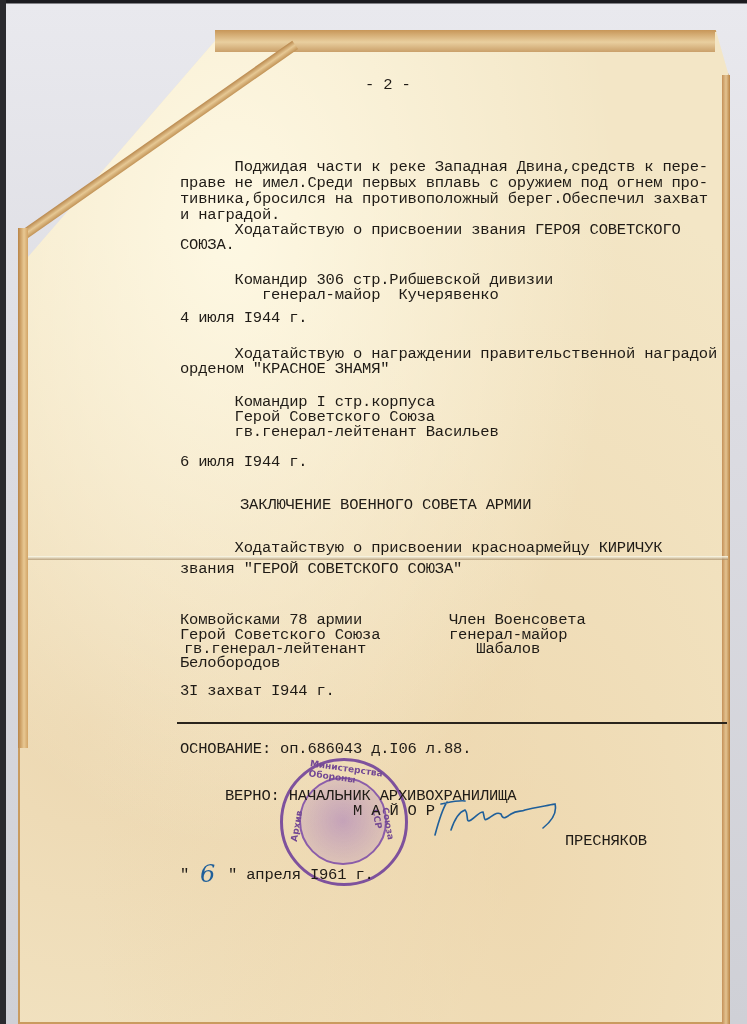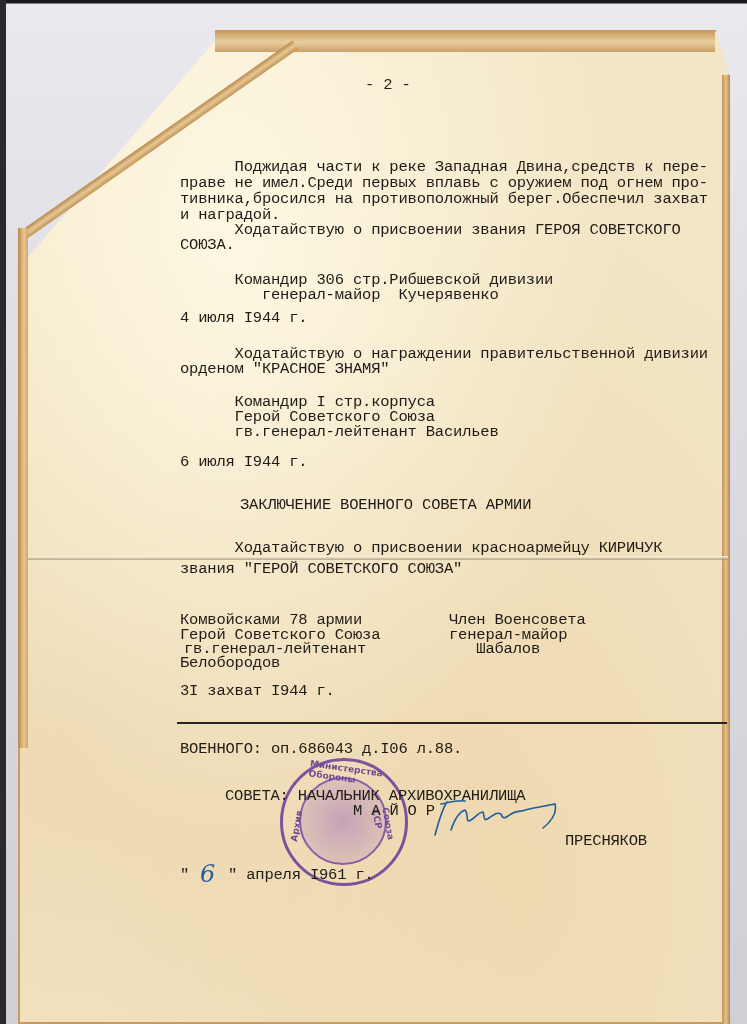--- a/index.html
+++ b/index.html
@@ -96,21 +96,21 @@
   <div class="txt" style="left:180px;top:238px">СОЮЗА.</div>
 </div>
 
 <div>
   <div class="txt" style="left:180px;top:273px">      Командир 306 стр.Рибшевской дивизии</div>
   <div class="txt" style="left:180px;top:288px">         генерал-майор  Кучерявенко</div>
 </div>
 <div class="txt" style="left:180px;top:311px">4 июля I944 г.</div>
 
 <div>
-  <div class="txt" style="left:180px;top:347px">      Ходатайствую о награждении правительственной дивизии</div>
+  <div class="txt" style="left:180px;top:347px">      Ходатайствую о награждении правительственной наградой</div>
   <div class="txt" style="left:180px;top:362px">орденом "КРАСНОЕ ЗНАМЯ"</div>
 </div>
 
 <div>
   <div class="txt" style="left:180px;top:395px">      Командир I стр.корпуса</div>
   <div class="txt" style="left:180px;top:410px">      Герой Советского Союза</div>
   <div class="txt" style="left:180px;top:425px">      гв.генерал-лейтенант Васильев</div>
 </div>
 <div class="txt" style="left:180px;top:455px">6 июля I944 г.</div>
 
@@ -129,30 +129,30 @@
 </div>
 <div>
   <div class="txt" style="left:449px;top:613px">Член Военсовета</div>
   <div class="txt" style="left:449px;top:628px">генерал-майор</div>
   <div class="txt" style="left:449px;top:642px">   Шабалов</div>
 </div>
 <div class="txt" style="left:180px;top:684px">3I захват I944 г.</div>
 
 <div class="rule"></div>
 
-<div class="txt" style="left:180px;top:742px">ВОЕННОГО: оп.686043 д.I06 л.88.</div>
+<div class="txt" style="left:180px;top:742px">ОСНОВАНИЕ: оп.686043 д.I06 л.88.</div>
 
 <div class="stamp">
   <div class="stamp-inner"></div>
   <div class="stamp-text" style="left:26px;top:4px;transform:rotate(8deg)">Министерства Обороны</div>
   <div class="stamp-text" style="left:-2px;top:60px;transform:rotate(-80deg)">Архив</div>
   <div class="stamp-text" style="left:80px;top:58px;transform:rotate(80deg)">Союза ССР</div>
 </div>
 
-<div class="txt" style="left:225px;top:789px">СОВЕТА: НАЧАЛЬНИК АРХИВОХРАНИЛИЩА</div>
+<div class="txt" style="left:225px;top:789px">ВЕРНО: НАЧАЛЬНИК АРХИВОХРАНИЛИЩА</div>
 <div class="txt" style="left:353px;top:804px">М А Й О Р</div>
 
 <svg class="signature" viewBox="0 0 160 60">
   <path d="M10 45 C14 30 18 18 22 12 M16 14 C26 12 34 10 40 11 M26 40 C30 28 34 22 40 20 C44 24 40 34 46 30 C52 26 54 22 58 22 C60 28 58 32 64 28 C70 24 72 22 76 24 C78 30 80 28 86 24 C92 20 96 22 100 20 C108 18 120 16 130 14 C132 22 128 30 118 38" fill="none" stroke="#1f5f9a" stroke-width="1.6" stroke-linecap="round"></path>
 </svg>
 
 <div class="txt" style="left:565px;top:834px">ПРЕСНЯКОВ</div>
 
 <div class="txt" style="left:180px;top:868px">"</div>
 <div class="handdate">6</div>

